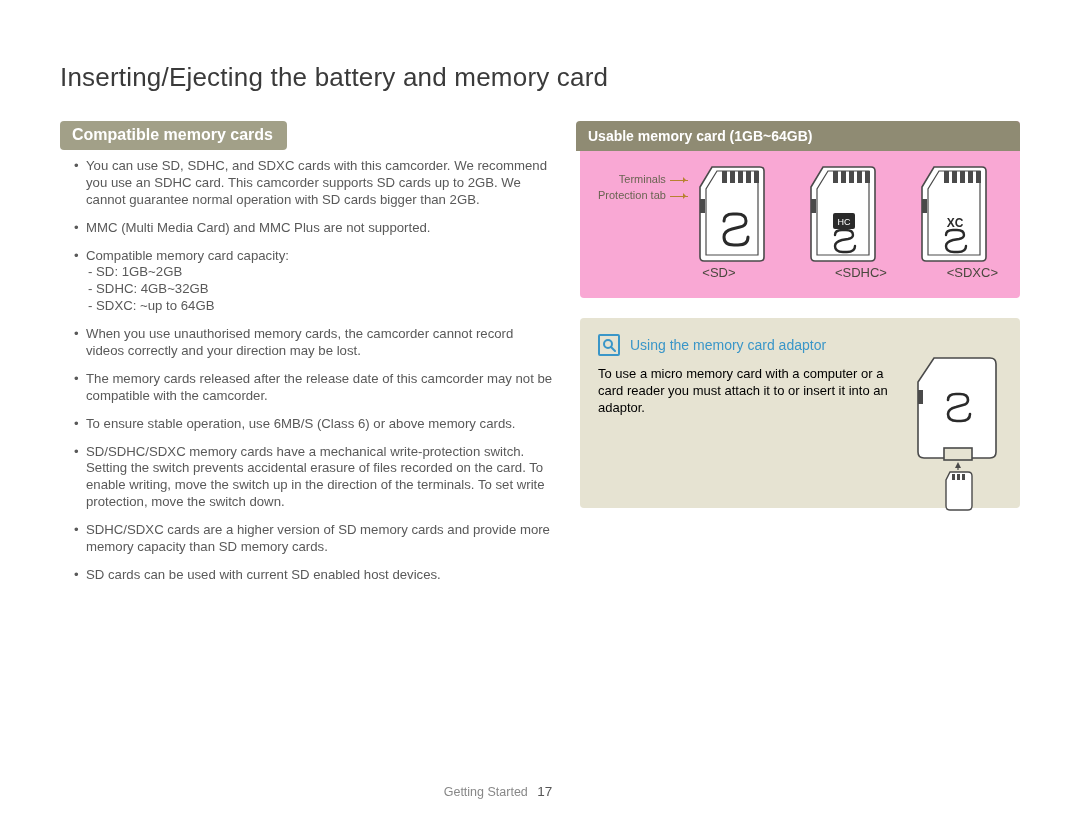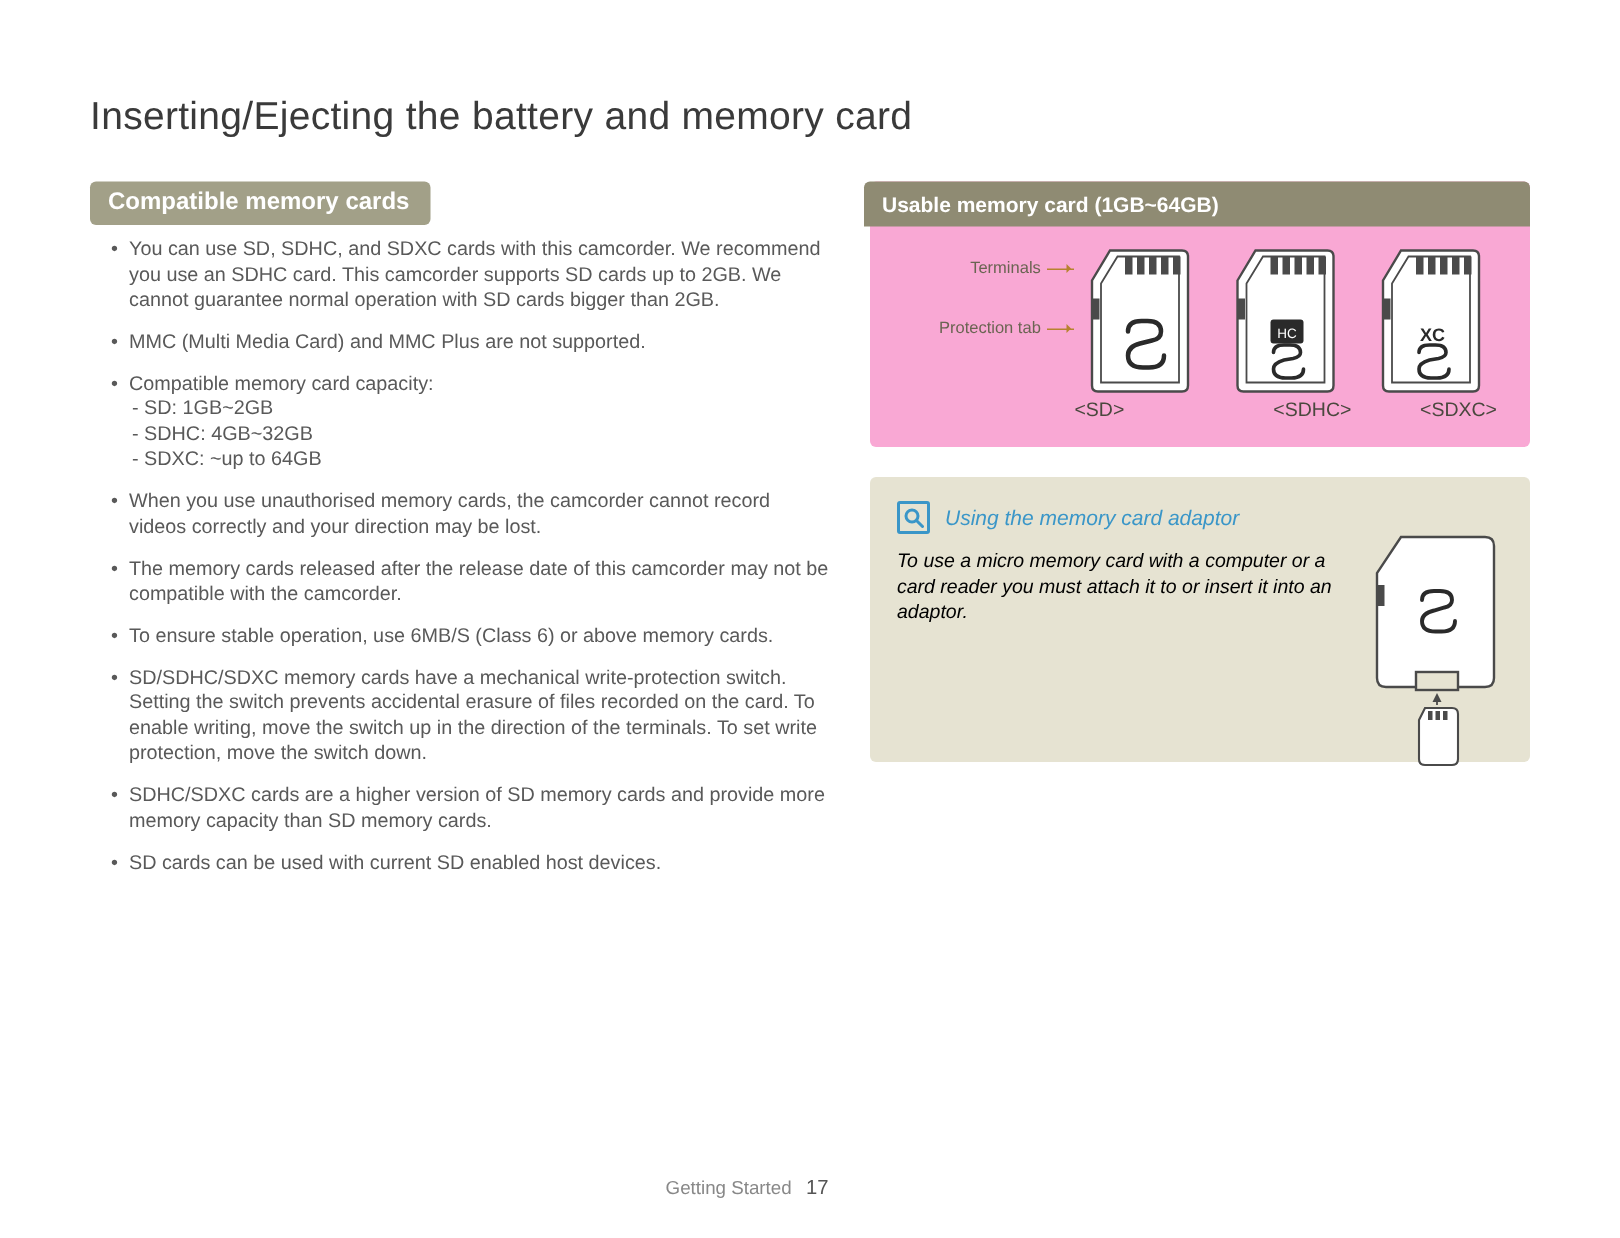--- a/index.html
+++ b/index.html
@@ -70,35 +70,34 @@
     margin: 0 -16px 14px -16px;
     border-radius: 4px 4px 0 0;
   }
   .cards-row { display: flex; justify-content: space-between; align-items: flex-end; padding: 0 6px; }
   .card-cell { display: flex; flex-direction: column; align-items: center; }
   .card-cell.first { align-items: flex-start; flex: 1.2; }
   .card-cell.other { flex: 1; align-items: flex-end;}
   .card-label { font-size: 13px; color: #4a483e; font-weight: 500; }
 
   .annot-wrap { display:flex; align-items:flex-start; gap:6px;}
-  .annot-col { display:flex; flex-direction:column; align-items:flex-end; gap:28px; font-size:11px; color:#6a6452; margin-top:8px;margin-left:28px;}
+  .annot-col { display:flex; flex-direction:column; align-items:flex-end; gap:4px; font-size:11px; color:#6a6452; margin-top:8px;}
   .annot-col span { white-space: nowrap;}
   .arrow-line { width:18px; height:1px; background:#b7822f; position:relative; display:inline-block; vertical-align:middle; margin-left:4px;}
   .arrow-line::after{content:"";position:absolute;right:-1px;top:-3px;border:3.5px solid transparent;border-left-color:#b7822f;}
 
   
   .sdcard { display:block; }
 
   .tip-box {
     background: #e6e3d2;
     border-radius: 4px;
     padding: 16px 18px 18px 18px;
     position: relative;
     min-height: 190px;
-    font-style: italic;
   }
   .tip-head { display:flex; align-items:center; gap:10px; margin-bottom:10px;}
   .tip-icon {
     width: 22px; height: 22px; border: 2px solid #3a96c8;
     display:flex;align-items:center;justify-content:center;
     color:#3a96c8; border-radius:2px;
   }
   .tip-title { color:#3a96c8; font-size:14px; }
   .tip-body { font-size:13px; color:#000000; line-height:1.3; max-width: 290px;}
   .adaptor-fig { position:absolute; right:18px; top:38px; }

